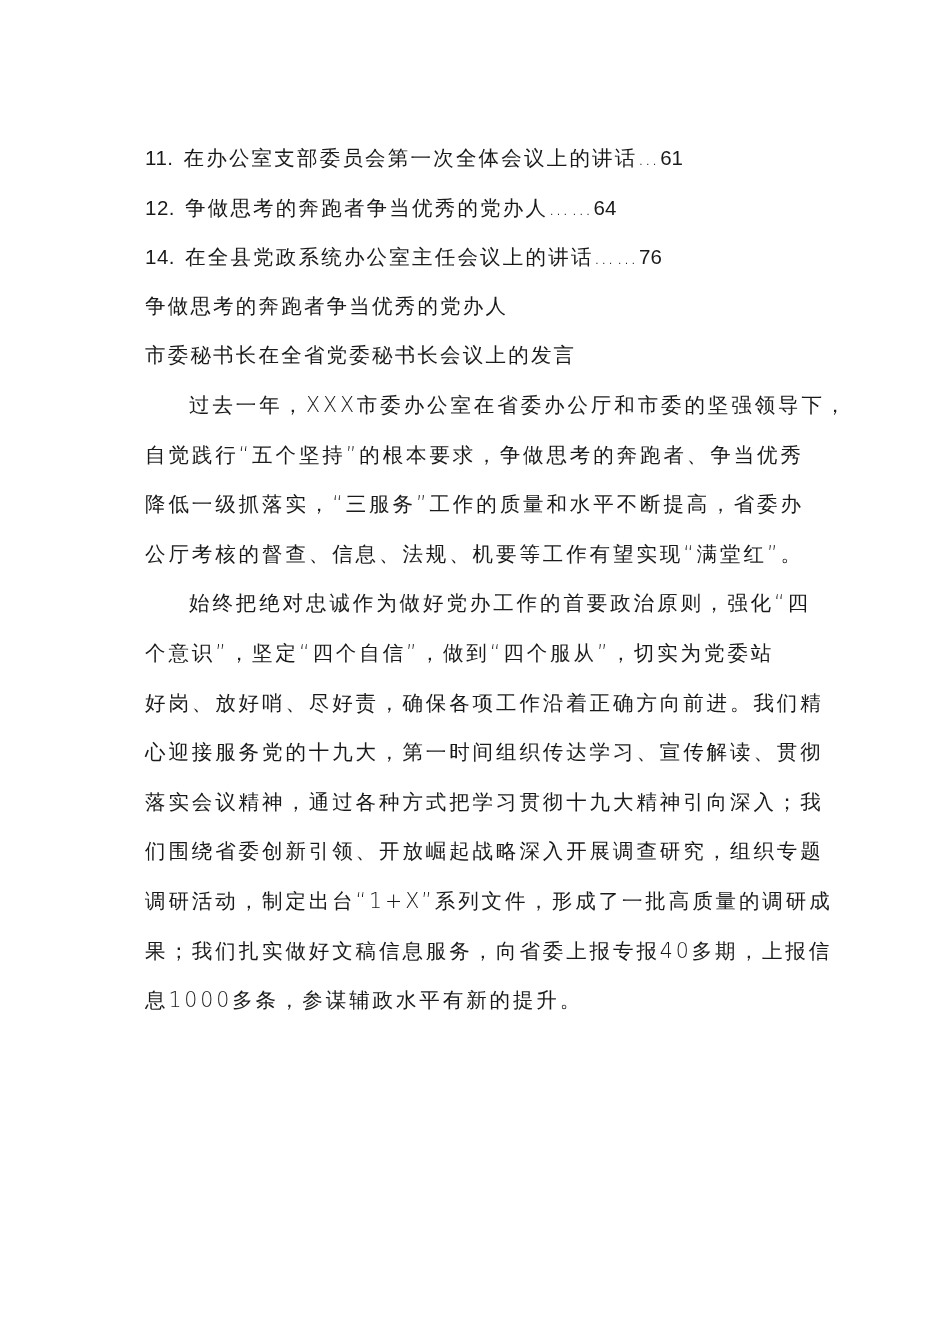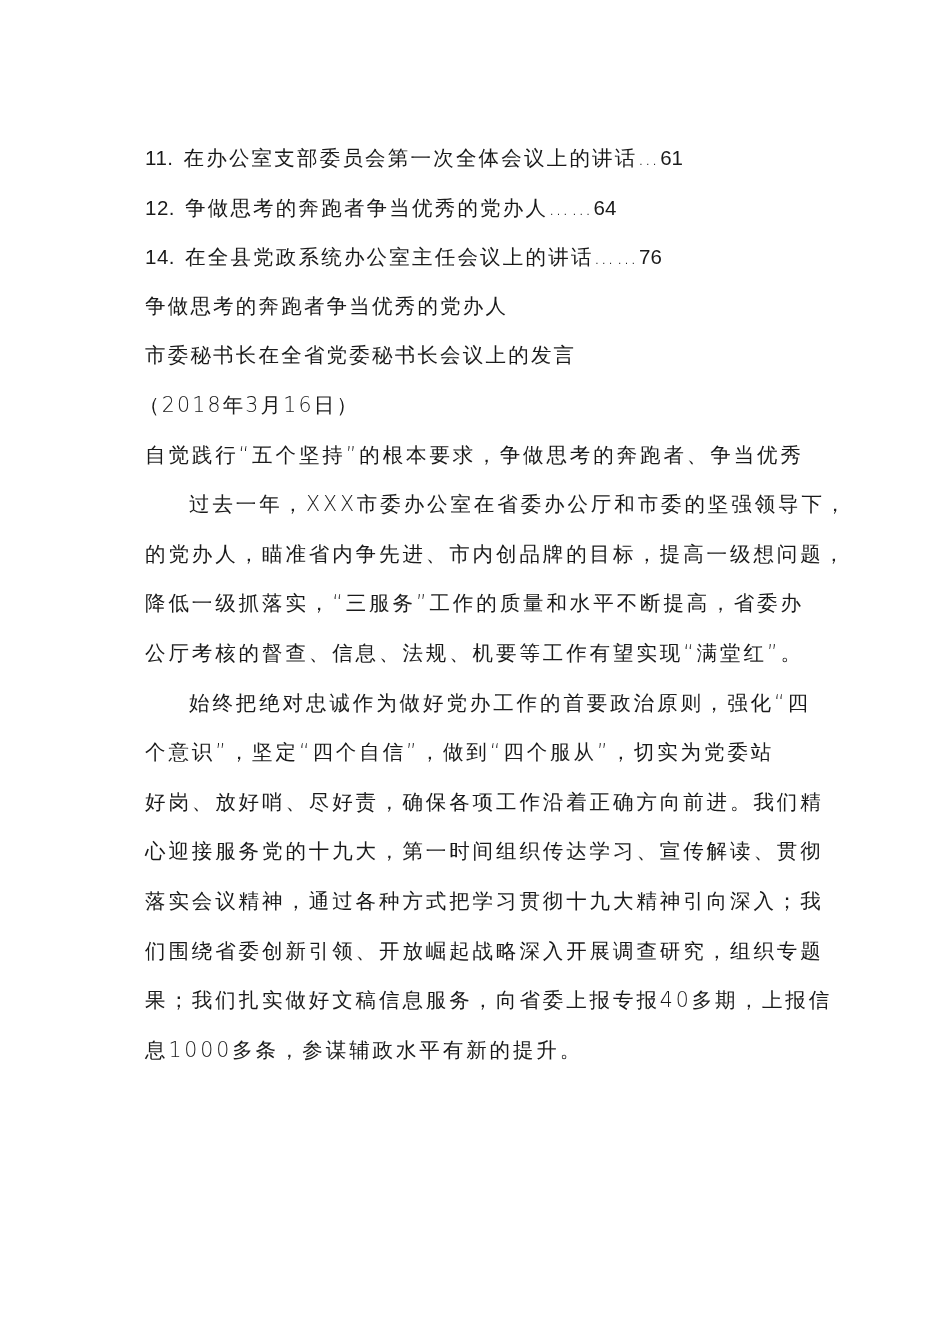--- a/index.html
+++ b/index.html
@@ -61,35 +61,34 @@
     <div class="line toc-item">
       <span class="num">12.</span><span>争做思考的奔跑者争当优秀的党办人</span><span>……</span><span class="page-no">64</span>
     </div>
     <div class="line toc-item">
       <span class="num">14.</span><span>在全县党政系统办公室主任会议上的讲话</span><span>……</span><span class="page-no">76</span>
     </div>
   </div>
 
   <div class="line">争做思考的奔跑者争当优秀的党办人</div>
   <div class="line">市委秘书长在全省党委秘书长会议上的发言</div>
-  <div class="line date">（2018年3月16日）</div>
 
   <div class="paragraph">
+    <div class="line para-line indent">过去一年，XXX市委办公室在省委办公厅和市委的坚强领导下，</div>
     <div class="line para-line">自觉践行“五个坚持”的根本要求，争做思考的奔跑者、争当优秀</div>
-    <div class="line para-line indent">过去一年，XXX市委办公室在省委办公厅和市委的坚强领导下，</div>
-    <div class="line para-line">的党办人，瞄准省内争先进、市内创品牌的目标，提高一级想问题，</div>
     <div class="line para-line">降低一级抓落实，“三服务”工作的质量和水平不断提高，省委办</div>
     <div class="line para-line">公厅考核的督查、信息、法规、机要等工作有望实现“满堂红”。</div>
   </div>
 
 
   <div class="paragraph">
     <div class="line para-line indent">始终把绝对忠诚作为做好党办工作的首要政治原则，强化“四</div>
     <div class="line para-line">个意识”，坚定“四个自信”，做到“四个服从”，切实为党委站</div>
     <div class="line para-line">好岗、放好哨、尽好责，确保各项工作沿着正确方向前进。我们精</div>
     <div class="line para-line">心迎接服务党的十九大，第一时间组织传达学习、宣传解读、贯彻</div>
     <div class="line para-line">落实会议精神，通过各种方式把学习贯彻十九大精神引向深入；我</div>
     <div class="line para-line">们围绕省委创新引领、开放崛起战略深入开展调查研究，组织专题</div>
+    <div class="line para-line">调研活动，制定出台“1+X”系列文件，形成了一批高质量的调研成</div>
     <div class="line para-line">果；我们扎实做好文稿信息服务，向省委上报专报40多期，上报信</div>
     <div class="line para-line">息1000多条，参谋辅政水平有新的提升。</div>
   </div>
 
 </div>
 
 </body></html>

